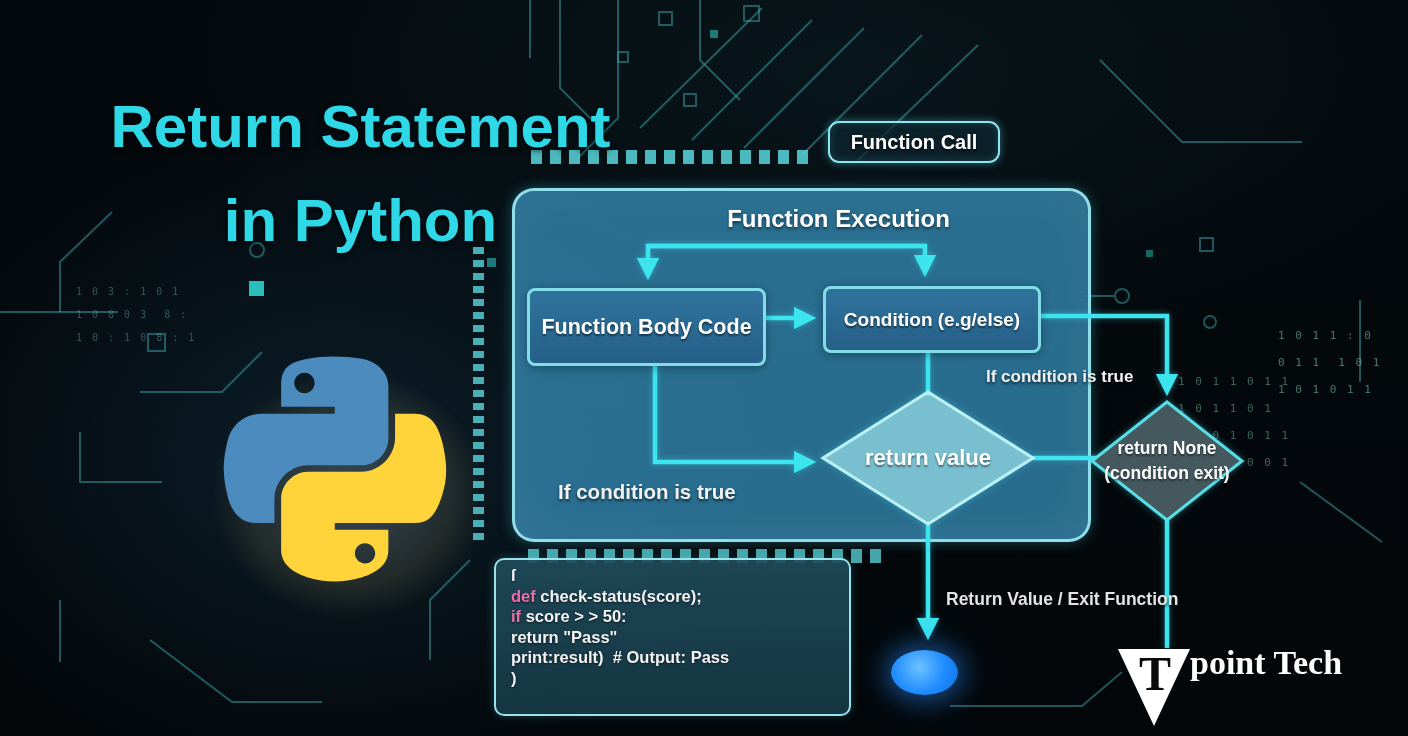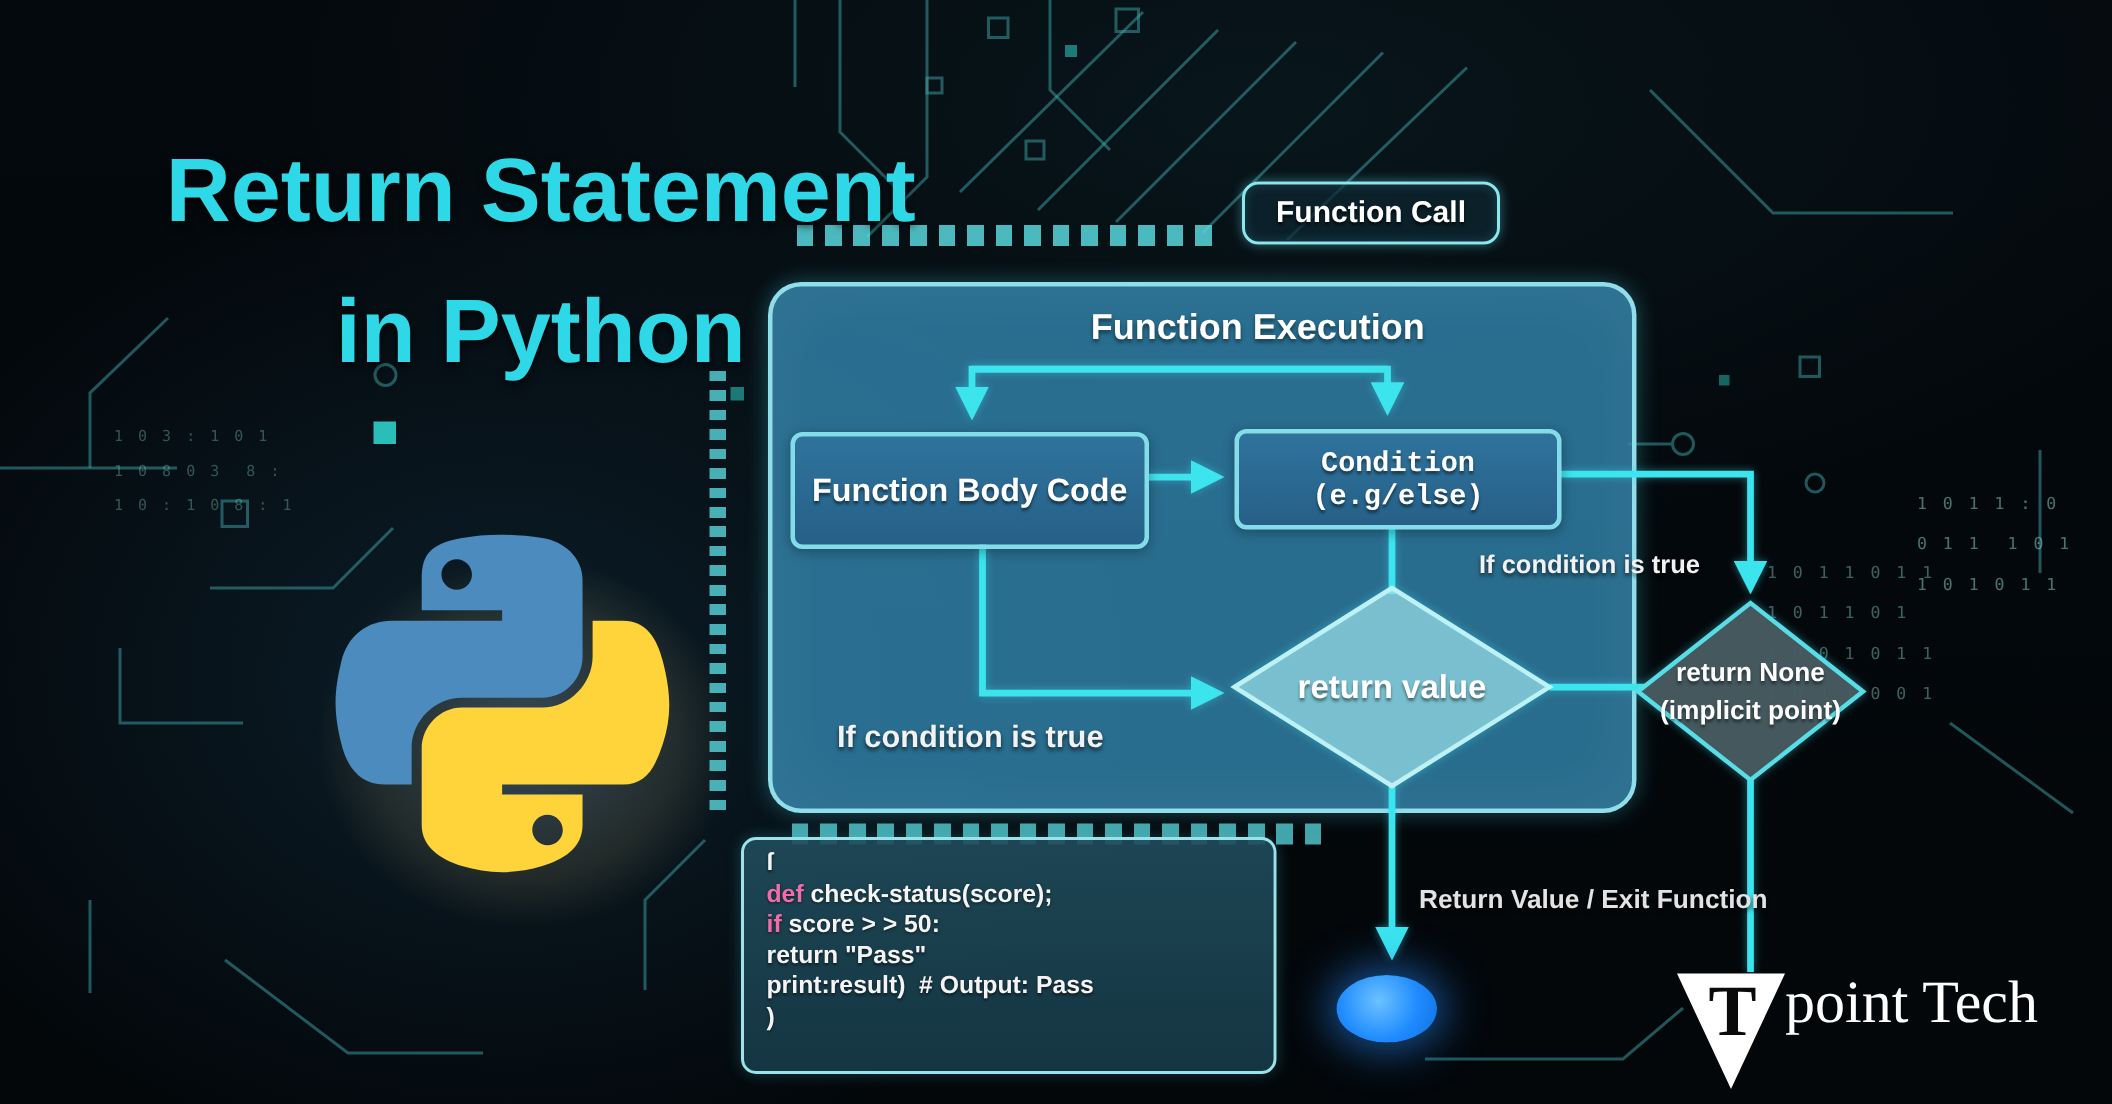--- a/index.html
+++ b/index.html
@@ -47,21 +47,21 @@
     color:#fff;font-weight:bold;font-size:24px;text-shadow:0 2px 3px rgba(0,0,0,0.5);margin-left:40px;}
   
   #flow-svg{position:absolute;left:0;top:0;z-index:4;
     filter:drop-shadow(0 0 3px rgba(60,220,235,0.45));}
   
   .flow-box{z-index:5;display:flex;align-items:center;justify-content:center;text-align:center;
     border-radius:8px;background:linear-gradient(180deg,#2f739c,#266088);
     border:3px solid #83dce8;color:#fff;font-weight:bold;
     box-shadow:0 2px 8px rgba(0,20,30,0.35);text-shadow:0 2px 2px rgba(0,0,0,0.5);}
   #box-function-body{left:527px;top:288px;width:233px;height:72px;font-size:21.5px;}
-  #box-condition{left:823px;top:286px;width:212px;height:61px;font-size:19px;font-family:Liberation Mono, monospace;}
+  #box-condition{left:823px;top:286px;width:212px;height:61px;font-size:19px;}
   
   .diamond-label{z-index:5;display:flex;flex-direction:column;align-items:center;justify-content:center;
     text-align:center;color:#fff;font-weight:bold;text-shadow:0 2px 2px rgba(0,0,0,0.45);}
   #lbl-return-value{left:833px;top:402px;width:190px;height:112px;font-size:22px;}
   #lbl-return-none{left:1098px;top:418px;width:138px;height:86px;font-size:17.5px;line-height:1.45;}
   
   .flow-note{z-index:5;color:#f2f2f2;font-weight:bold;text-shadow:0 2px 3px rgba(0,0,0,0.65);padding-left:40px;}
   #note-if-true-right{left:946px;top:367px;font-size:17px;}
   #note-if-true-left{left:518px;top:480px;font-size:20.5px;}
   #note-exit{left:906px;top:589px;font-size:17.5px;color:#e3e3e3;}
@@ -75,21 +75,21 @@
     background:linear-gradient(180deg, rgba(32,76,92,0.90), rgba(22,58,72,0.90));
     box-shadow:0 0 10px rgba(80,210,225,0.25);
     padding:5px 10px 4px 15px;}
   .code-line{font-size:16.5px;line-height:20.5px;font-weight:bold;color:#f4f4f4;
     text-shadow:0 1px 2px rgba(0,0,0,0.6);white-space:pre;}
   .code-line .keyword{color:#f06dab;}
   .code-line .plain{color:#f4f4f4;}
   
   #brand{left:1104px;top:638px;width:300px;height:95px;z-index:6;}
   #brand-rest{position:absolute;left:86px;top:6px;
-    font-family:"Liberation Serif",serif;font-weight:normal;font-size:40px;color:#fff;}
+    font-family:"Liberation Serif",serif;font-weight:bold;font-size:34px;color:#fff;}
   
   #python-logo{left:196px;top:352px;z-index:2;}
 </style>
 </head>
 <body>
 
 <div id="stage">
 
   <svg id="circuit-svg" width="1408" height="736">
     <g stroke="rgba(60,165,170,0.50)" stroke-width="2" fill="none">
@@ -192,21 +192,21 @@
   </div>
   <div id="box-condition" class="abs flow-box">
     <span>Condition (e.g/else)</span>
   </div>
 
   <div id="lbl-return-value" class="abs diamond-label">
     <span>return value</span>
   </div>
   <div id="lbl-return-none" class="abs diamond-label">
     <span>return None</span>
-    <span>(implicit point)</span>
+    <span>(condition exit)</span>
   </div>
 
   <div id="note-if-true-right" class="abs flow-note">If condition is true</div>
   <div id="note-if-true-left" class="abs flow-note">If condition is true</div>
   <div id="note-exit" class="abs flow-note">Return Value / Exit Function</div>
 
   <div id="end-ellipse" class="abs"></div>
 
   <div id="code-box" class="abs">
     <div>

